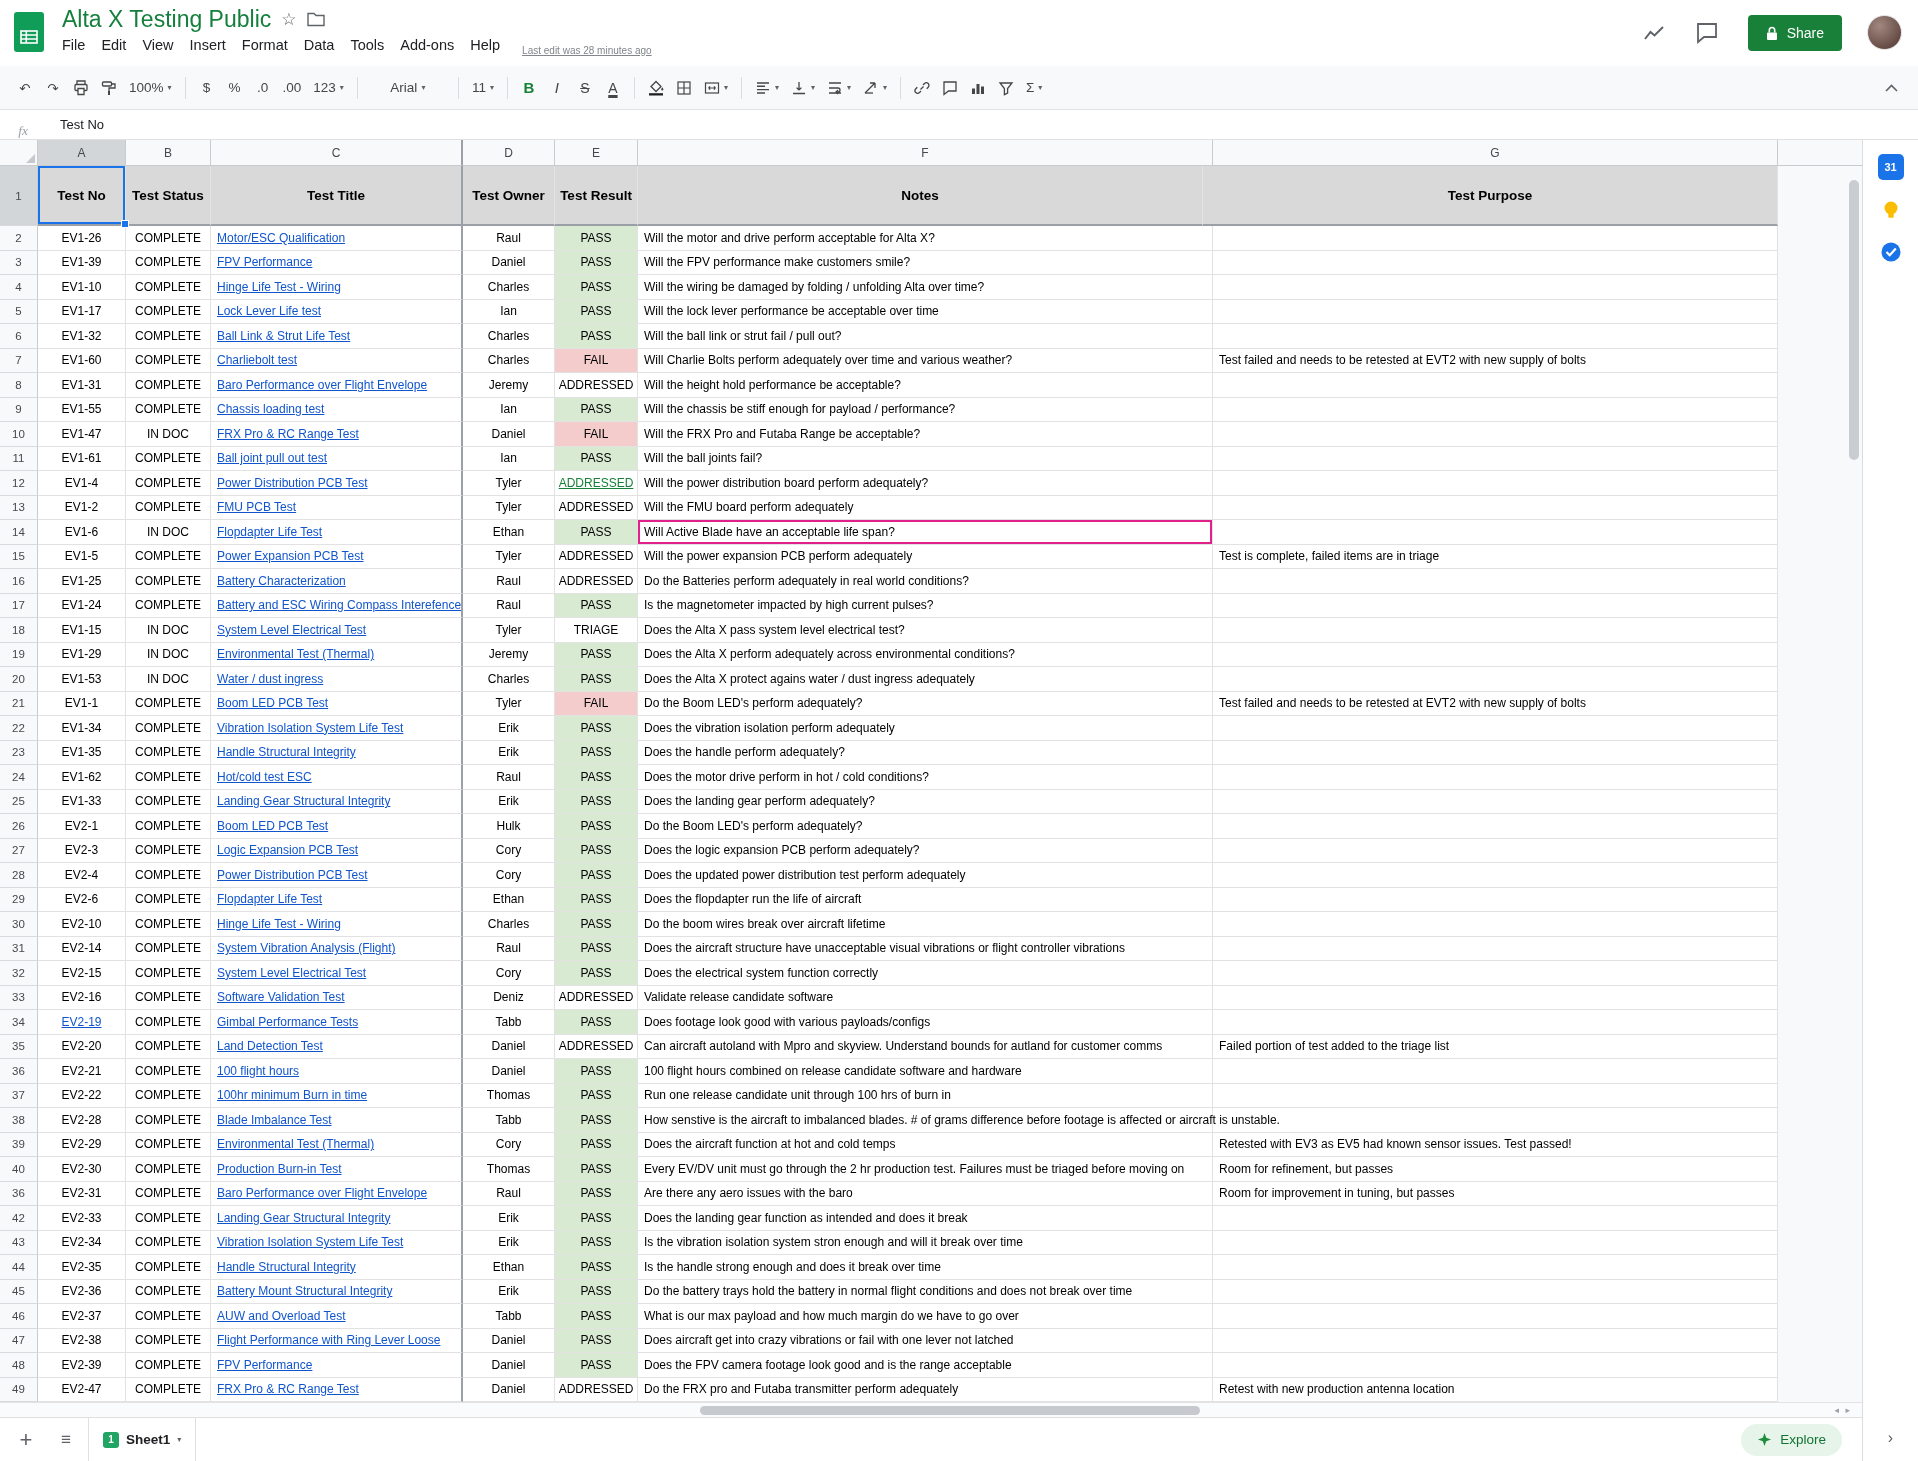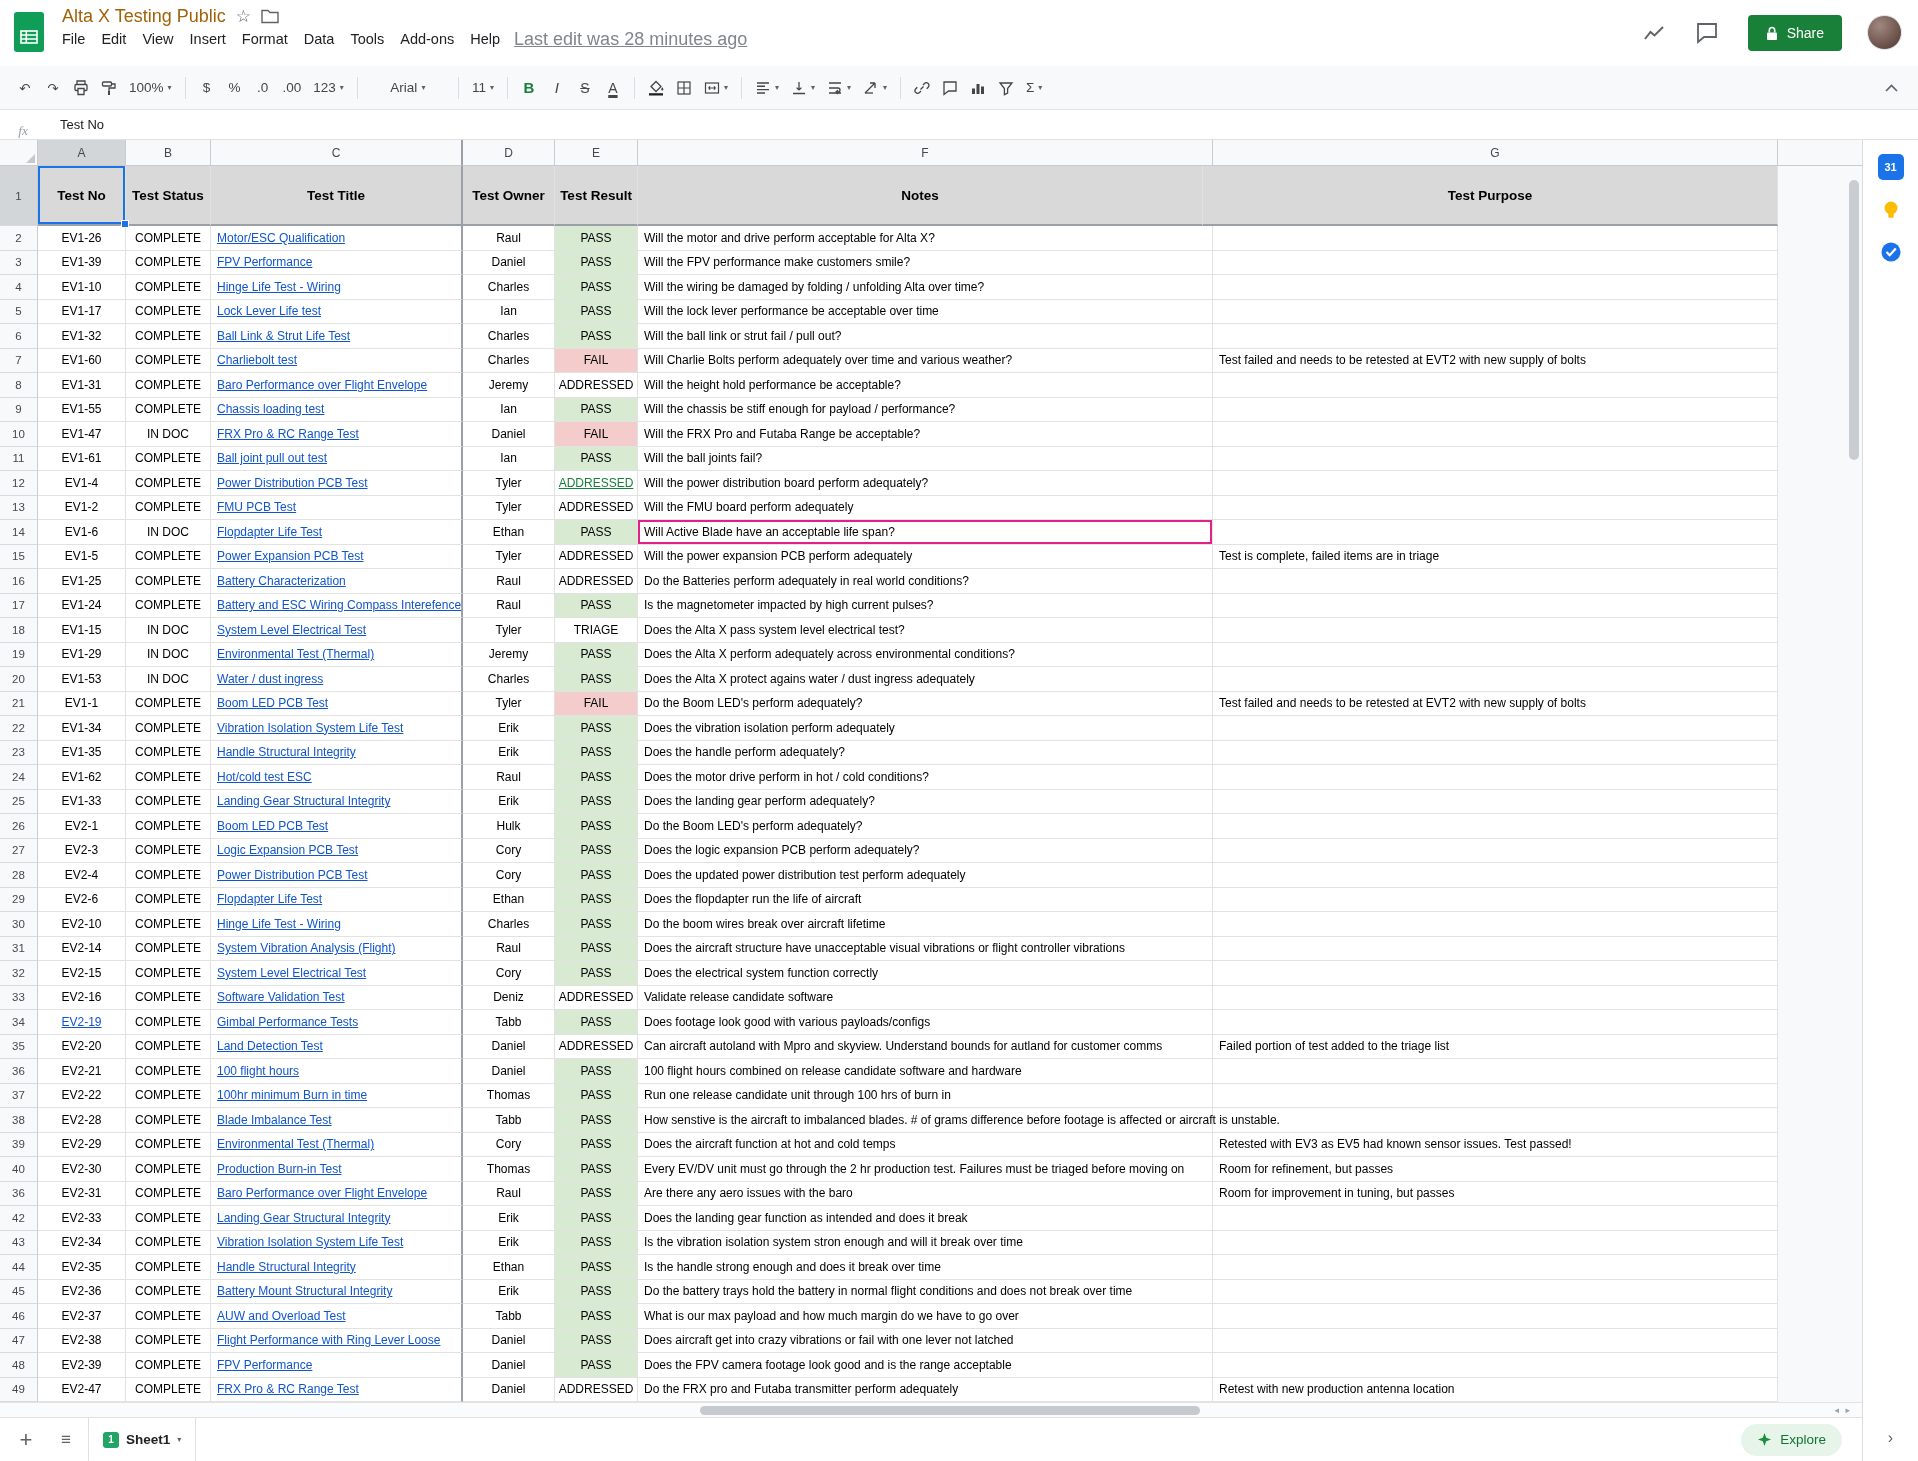--- a/index.html
+++ b/index.html
@@ -6,26 +6,26 @@
   *{box-sizing:border-box;margin:0;padding:0}
   html,body{width:1918px;height:1461px;overflow:hidden;background:#fff;
     font-family:"Liberation Sans","DejaVu Sans",sans-serif;-webkit-font-smoothing:antialiased}
   .app{position:relative;width:1918px;height:1461px;background:#fff}
 
   
   .topbar{position:absolute;top:0;left:0;right:0;height:66px;background:#fff}
   .logo{position:absolute;left:14px;top:12px;cursor:pointer}
   .title-area{position:absolute;left:62px;top:6px}
   .title-row{display:flex;align-items:center;gap:10px}
-  .doc-title{font-size:18px;color:#a16207}
+  .doc-title{font-size:23px;color:#15803d}
   .star{color:#5f6368;font-size:17px;cursor:pointer}
   .folder{display:flex;align-items:center;cursor:pointer}
   .menubar{display:flex;align-items:flex-end;margin-top:1px;margin-left:-8px}
   .menu-item{padding:3px 8px;font-size:14.5px;color:#202124;border-radius:4px;cursor:pointer}
-  .last-edit{margin-left:6px;font-size:18px;color:#80868b;text-decoration:underline;cursor:pointer}
+  .last-edit{margin-left:14px;font-size:10px;color:#80868b;text-decoration:underline;cursor:pointer}
   .topbar-right{position:absolute;right:76px;top:15px;display:flex;align-items:center;gap:30px}
   .tb-ic{display:flex;align-items:center;cursor:pointer}
   .share-btn{display:flex;align-items:center;gap:9px;height:36px;padding:0 18px;
     background:var(--share-green,#188038);color:#fff;border:none;border-radius:4px;
     font-size:14px;font-family:inherit;cursor:pointer}
   .avatar{position:absolute;right:16px;top:15px;width:35px;height:35px;border-radius:50%;
     background:radial-gradient(circle at 35% 30%,#a1887f,#4e342e);border:1px solid #e0e0e0;cursor:pointer}
 
   
   .toolbar{position:absolute;top:66px;left:0;right:0;height:44px;background:#f8f9fa;

